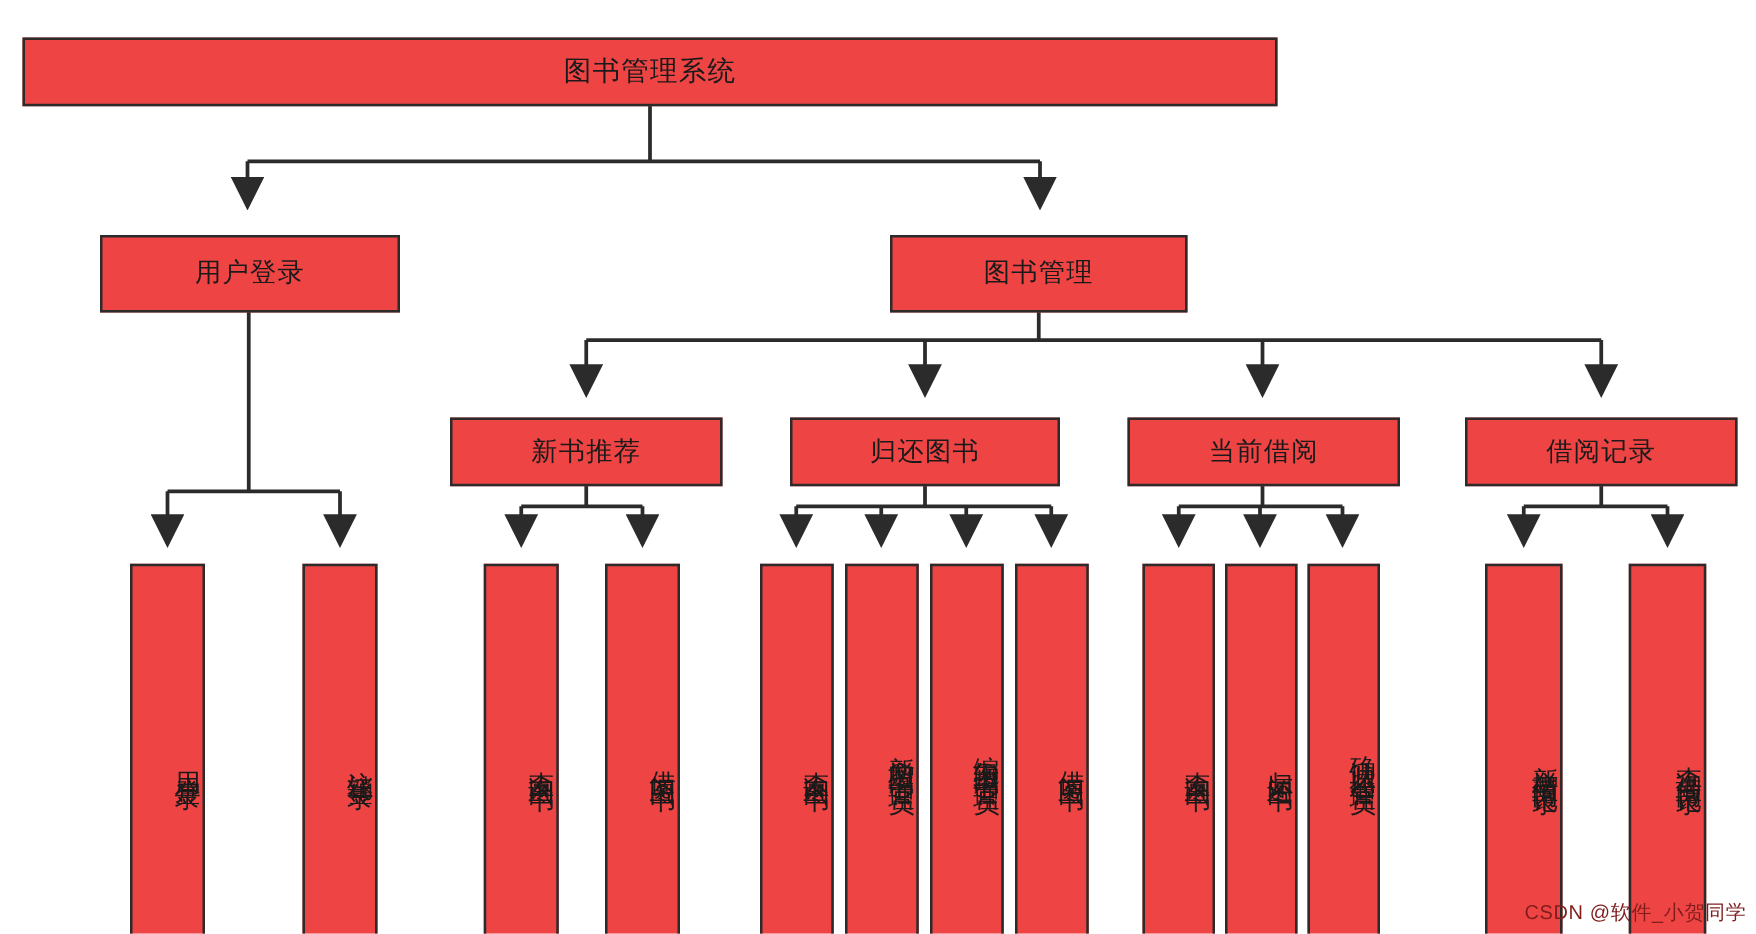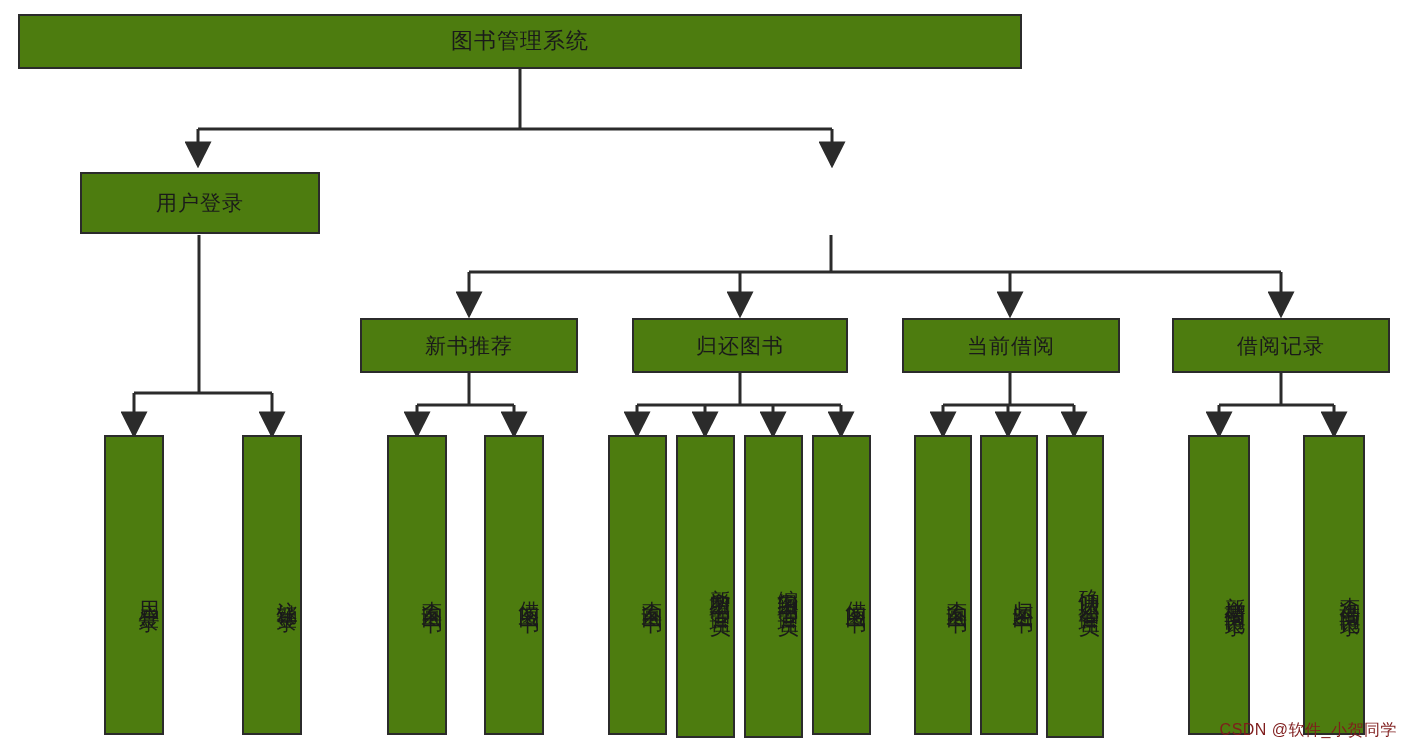--- a/index.html
+++ b/index.html
@@ -22,26 +22,27 @@
     position: absolute;
     left: 0;
     top: 0;
     width: 1405px;
     height: 747px;
     pointer-events: none;
   }
   .node {
     position: absolute;
     box-sizing: border-box;
-    background: #4d7c0f;
+    background: #ef4444;
     border: 2px solid #2b2b2b;
     display: flex;
     align-items: center;
     justify-content: center;
     color: #1a1a1a;
+    margin-top: 16px;
   }
   .node.horizontal {
     font-size: 21px;
     letter-spacing: 1px;
     line-height: 1.2;
   }
   .node.root {
     font-size: 22px;
   }
   .node.vertical {
@@ -135,20 +136,23 @@
     </g>
   </svg>
 
   <div class="node horizontal root" style="left:18px; top:14px; width:1004px; height:55px;">
     <span class="label">图书管理系统</span>
   </div>
 
   <div class="node horizontal" style="left:80px; top:172px; width:240px; height:62px;">
     <span class="label">用户登录</span>
   </div>
+  <div class="node horizontal" style="left:712px; top:172px; width:238px; height:62px;">
+    <span class="label">图书管理</span>
+  </div>
 
   <div class="node horizontal" style="left:360px; top:318px; width:218px; height:55px;">
     <span class="label">新书推荐</span>
   </div>
   <div class="node horizontal" style="left:632px; top:318px; width:216px; height:55px;">
     <span class="label">归还图书</span>
   </div>
   <div class="node horizontal" style="left:1172px; top:318px; width:218px; height:55px;">
     <span class="label">借阅记录</span>
   </div>

